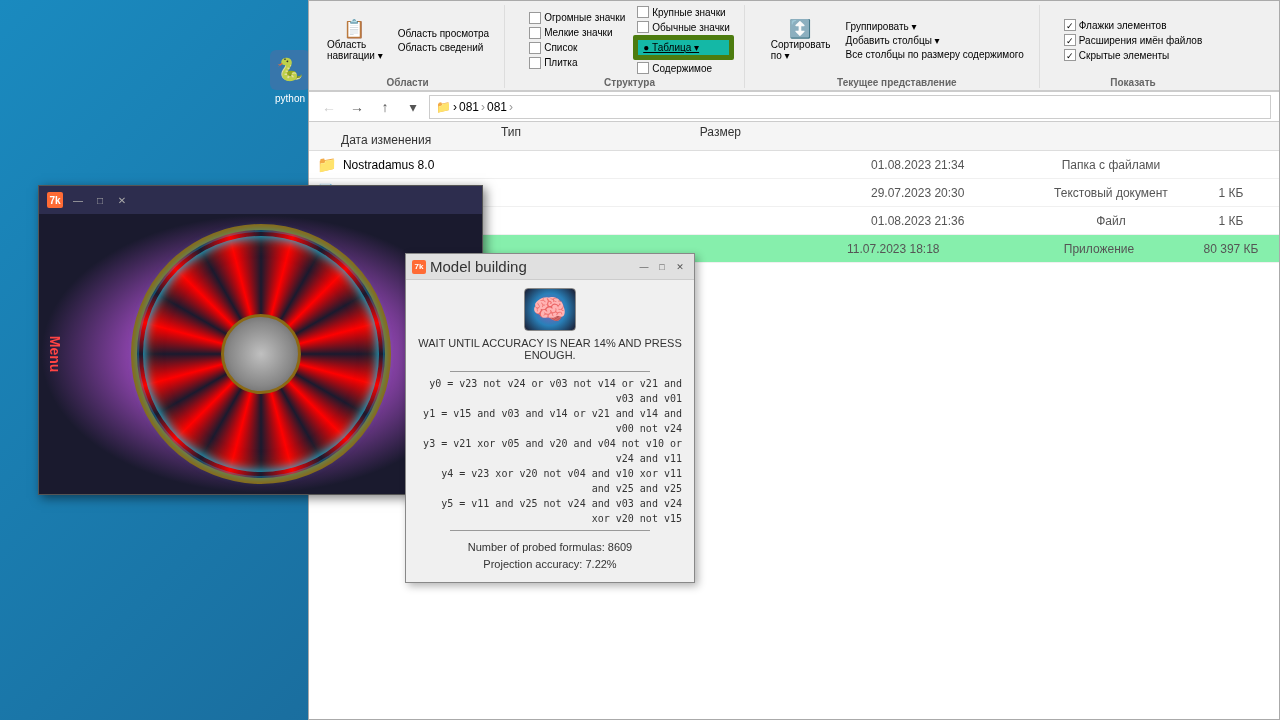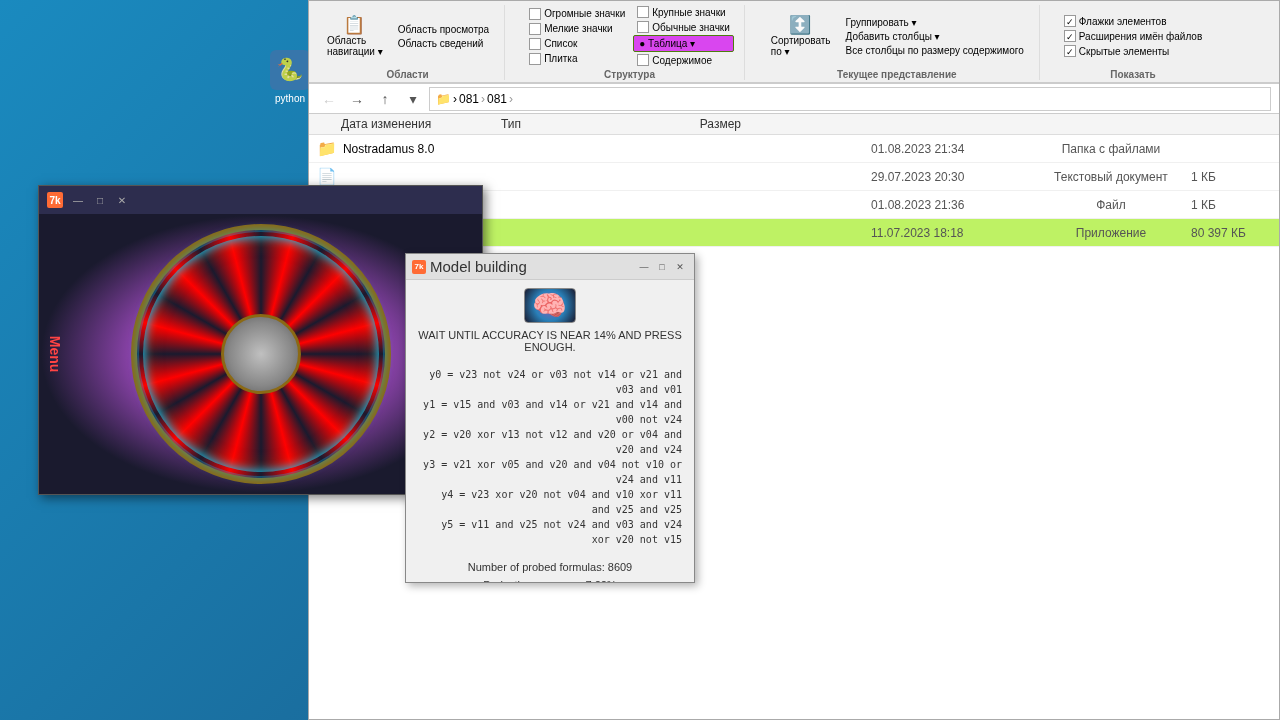--- a/index.html
+++ b/index.html
@@ -107,36 +107,36 @@
       display: flex;
       background: #f5f5f5;
       border-bottom: 1px solid #ddd;
       padding: 3px 8px;
       font-size: 12px;
       color: #333;
       position: sticky;
       top: 0;
     }
     .file-col-name { flex: 1; }
-    .file-col-date { width: 160px; }
+    .file-col-date { width: 160px; margin-top: 8px; }
     .file-col-type { width: 160px; }
     .file-col-size { width: 80px; text-align: right; }
     .file-row {
       display: flex;
       align-items: center;
       padding: 4px 8px;
       border-bottom: 1px solid #f0f0f0;
       font-size: 12px;
     }
-    .file-row.selected { background: #bef264; }
+    .file-row.selected { background: #86efac; gap: 12px; }
     .file-icon { margin-right: 6px; font-size: 16px; }
     .file-name { flex: 1; }
     .file-date { width: 160px; color: #555; }
     .file-type { width: 160px; color: #555; text-align: center; }
-    .file-size { width: 80px; color: #555; text-align: left; }
+    .file-size { width: 80px; color: #555; text-align: center; }
 
     
     .nostr-window {
       position: absolute;
       top: 185px;
       left: 38px;
       width: 445px;
       height: 310px;
       background: #1a1a2e;
       border: 1px solid #555;
@@ -433,21 +433,21 @@
     .dropdown-btn {
       display: flex;
       align-items: center;
       gap: 2px;
       font-size: 10px;
       padding: 2px 5px;
       cursor: pointer;
       border-radius: 2px;
       white-space: nowrap;
     }
-    .dropdown-btn.active { background: #d946ef; border: 1px solid #4d7c0f; }
+    .dropdown-btn.active { background: #14b8a6; border: 5px solid #4d7c0f; text-decoration: underline; }
   </style>
 </head>
 <body>
 
 <div class="desktop">
 
   <div class="desktop-icon">
     <div class="desktop-icon-img">🐍</div>
     <span>python</span>
   </div>
@@ -610,21 +610,20 @@
         <div class="dc-btn dc-close">✕</div>
       </div>
     </div>
     <div class="dialog-content">
       <div class="dialog-brain-icon">🧠</div>
       <div class="dialog-wait-text">WAIT UNTIL ACCURACY IS NEAR 14% AND PRESS ENOUGH.</div>
       <div class="dialog-separator"></div>
       <div class="dialog-formulas">
         <div>y0 = v23 not v24 or v03 not v14 or v21 and v03 and v01</div>
         <div>y1 = v15 and v03 and v14 or v21 and v14 and v00 not v24</div>
-        <div>y2 = v20 xor v13 not v12 and v20 or v04 and v20 and v24</div>
         <div>y3 = v21 xor v05 and v20 and v04 not v10 or v24 and v11</div>
         <div>y4 = v23 xor v20 not v04 and v10 xor v11 and v25 and v25</div>
         <div>y5 = v11 and v25 not v24 and v03 and v24 xor v20 not v15</div>
       </div>
       <div class="dialog-separator"></div>
       <div class="dialog-stats">
         <div>
           <span>Number of probed formulas:</span>
           <span>8609</span>
         </div>

